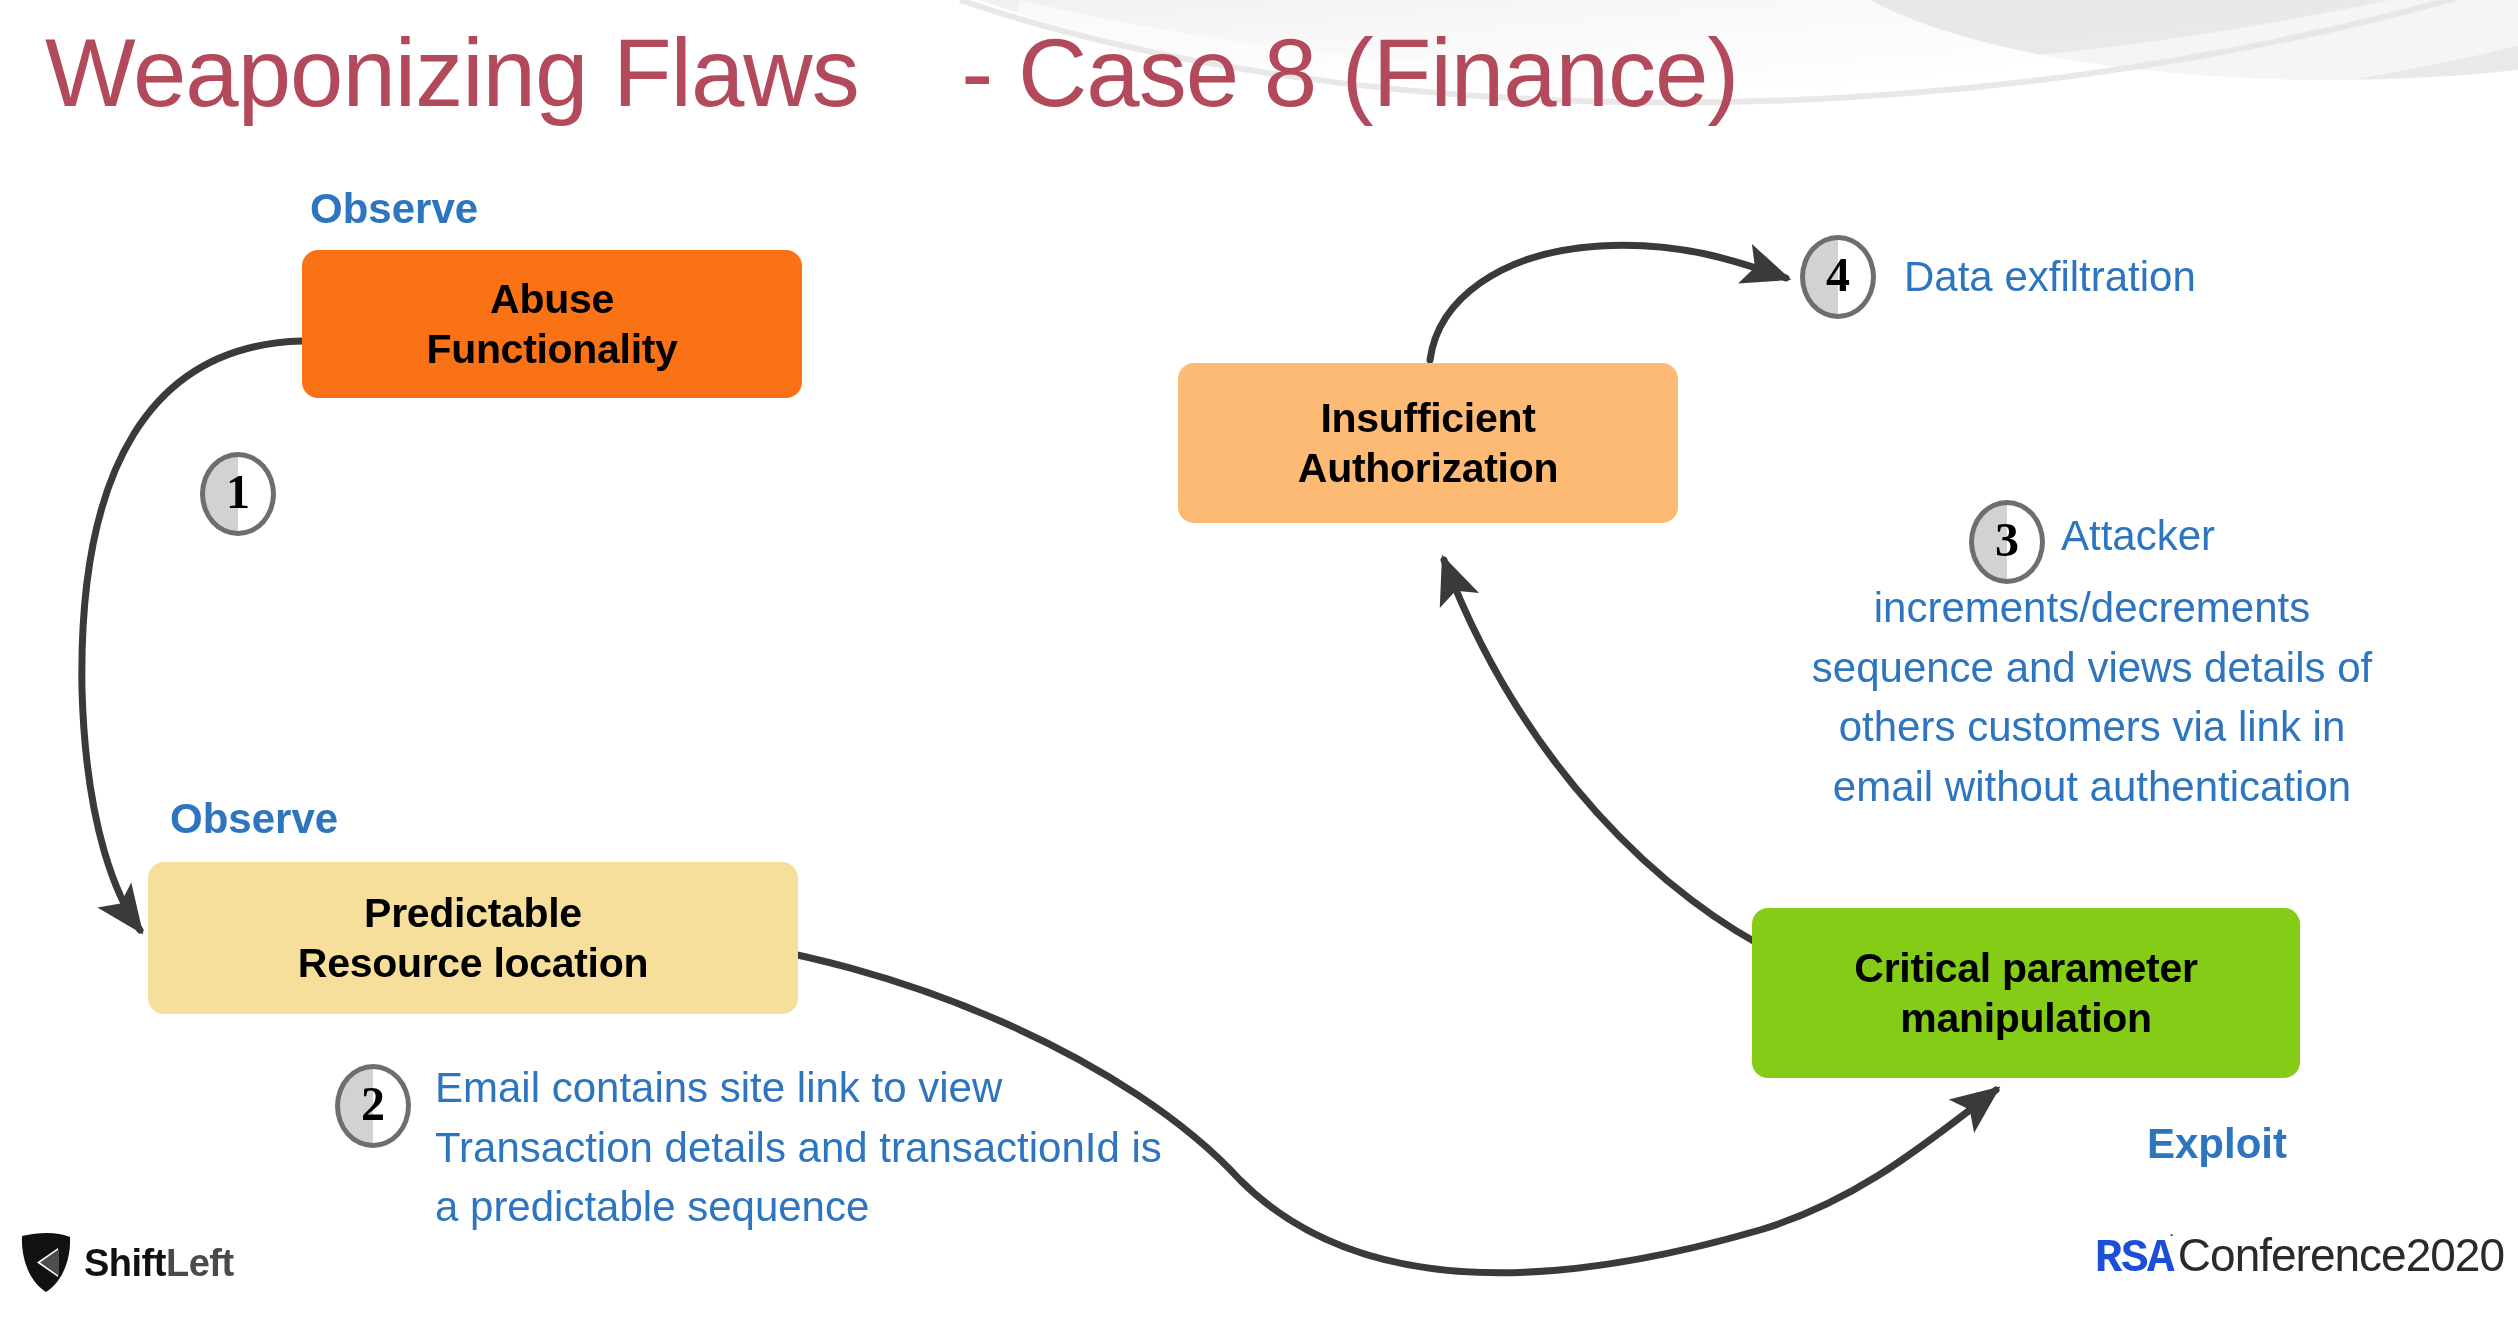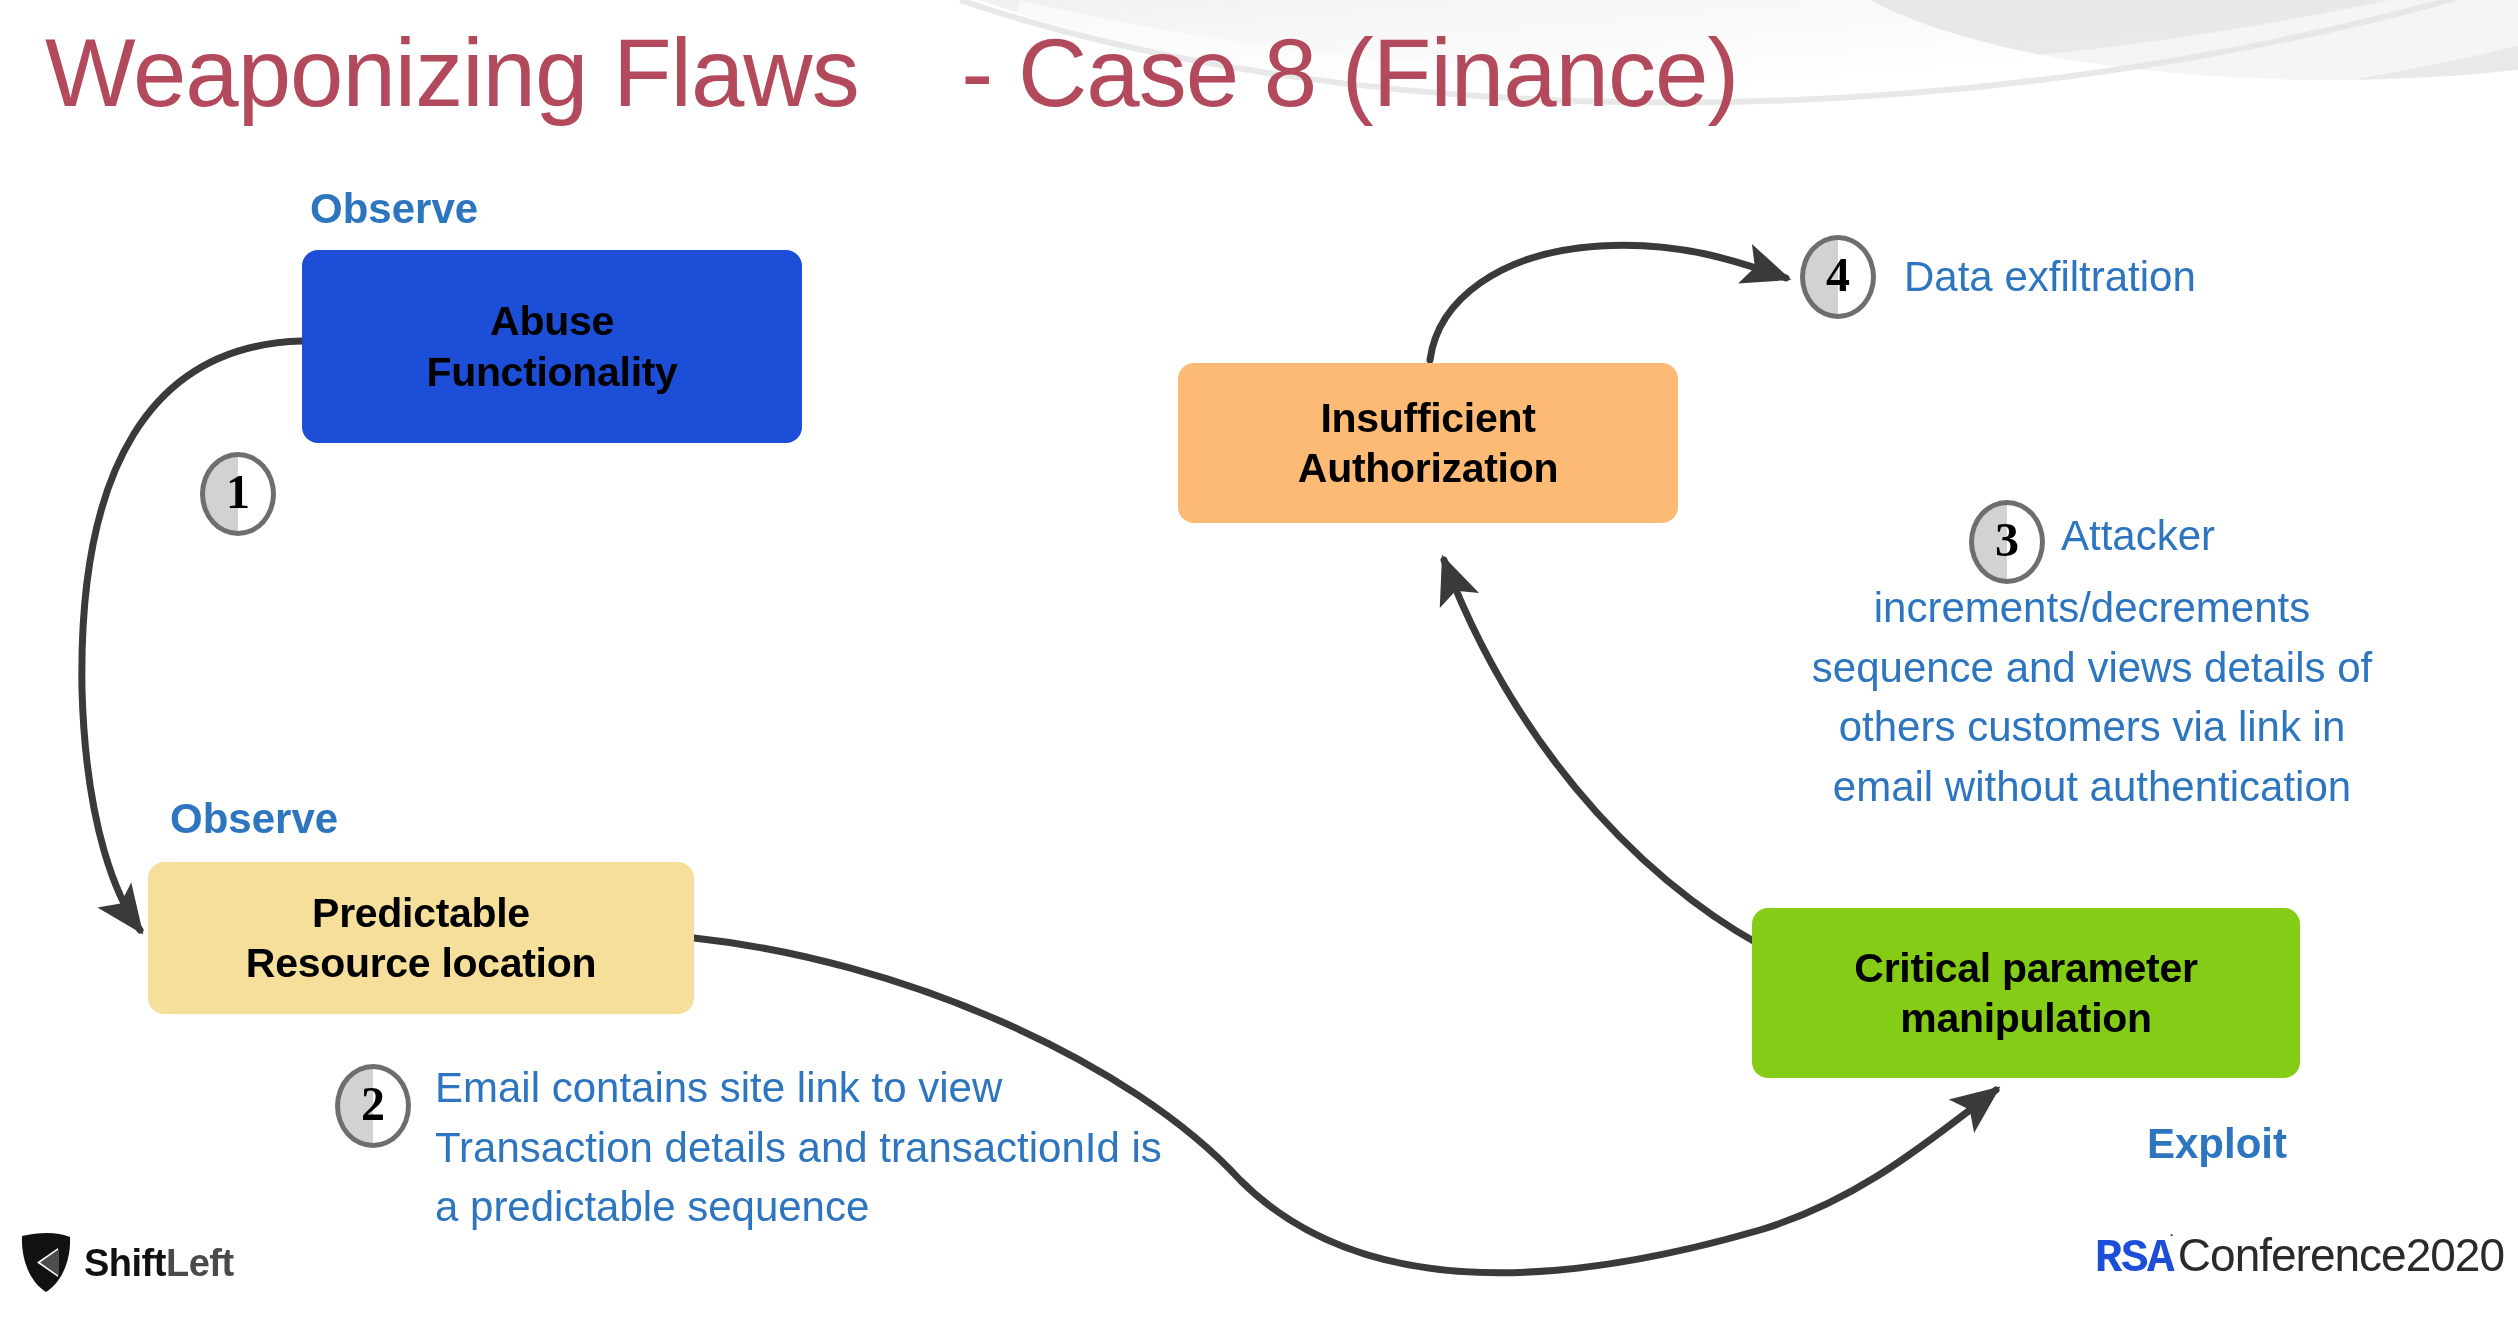--- a/index.html
+++ b/index.html
@@ -55,25 +55,25 @@
     text-align: center;
     color: #000000;
     font-size: 41px;
     font-weight: bold;
     line-height: 1.22;
     letter-spacing: -0.3px;
   }
   .flow-box span { display: block; white-space: pre-line; }
 
   #box-abuse {
-    left: 302px; top: 250px; width: 500px; height: 193px;
-    background: #1d4ed8;
+    left: 302px; top: 250px; width: 500px; height: 148px;
+    background: #f97316;
   }
   #box-predictable {
-    left: 148px; top: 862px; width: 546px; height: 152px;
+    left: 148px; top: 862px; width: 650px; height: 152px;
     background: #F5DF9A;
   }
   #box-insufficient {
     left: 1178px; top: 363px; width: 500px; height: 160px;
     background: #fdba74;
   }
   #box-critical {
     left: 1752px; top: 908px; width: 548px; height: 170px;
     background: #84cc16;
   }

